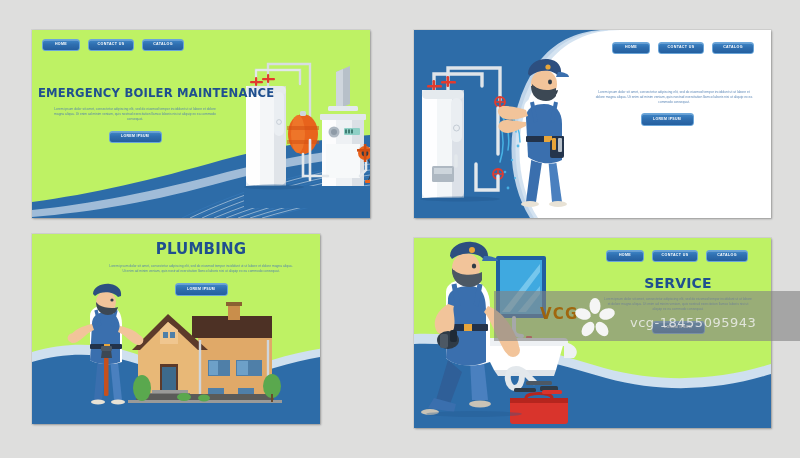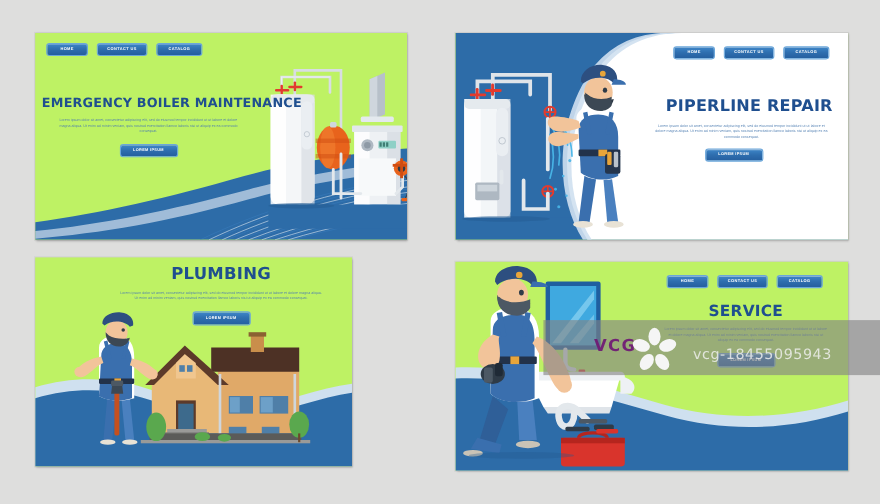--- a/index.html
+++ b/index.html
@@ -91,21 +91,21 @@
   .br-art{ position:absolute; left:0; top:10px; width:230px; height:180px; z-index:18; }
 
   
   .wm{
     position:absolute; left:494px; top:291px; width:306px; height:50px;
     background:rgba(130,130,130,.62); z-index:90;
     overflow:hidden;
   }
   .wm-logo{
     position:absolute; left:46px; top:14px;
-    color:#701a75; font-size:15px; font-weight:700; letter-spacing:1.2px;
+    color:#a16207; font-size:15px; font-weight:700; letter-spacing:1.2px;
     font-family:"DejaVu Sans", sans-serif; opacity:.93;
   }
   .wm-flower{ position:absolute; left:80px; top:6px; width:42px; height:42px; }
   .wm-id{
     position:absolute; left:136px; top:24px;
     color:rgba(242,242,242,.80); font-size:13px; letter-spacing:.5px;
     font-family:"DejaVu Sans", sans-serif;
   }
   svg{ display:block; overflow:visible; }
 </style>
@@ -225,21 +225,20 @@
       <path d="M206,0 C176,0 150,11 132,36 C96,88 100,152 124,188 L116,188 C92,150 88,86 124,33 C143,8 170,-2 202,0 Z" fill="#cfe0ef" opacity=".9"></path>
     </svg>
 
     <div class="nav" style="left:198px; top:12px;">
       <div class="navbtn w1">HOME</div>
       <div class="navbtn w2">CONTACT US</div>
       <div class="navbtn w3">CATALOG</div>
     </div>
 
     <div class="tr-copy">
-      <div class="title">PIPERLINE REPAIR</div>
       <div class="body">Lorem ipsum dolor sit amet, consectetur adipiscing elit, sed do eiusmod tempor incididunt ut ut labore et dolore magna aliqua. Ut enim ad minim veniam, quis nostrud exercitation llamco laboris nisi ut aliquip ex ea commodo consequat.</div>
       <div class="cta">LOREM IPSUM</div>
     </div>
 
     <svg class="tr-art" viewBox="0 0 170 165">
 
       <g stroke="#dfe4e9" stroke-width="3.4" fill="none" stroke-linecap="round">
         <path d="M14,42 L14,24 L62,24 L62,36"></path>
         <path d="M28,42 L28,18 L80,18 L80,50"></path>
       </g>

